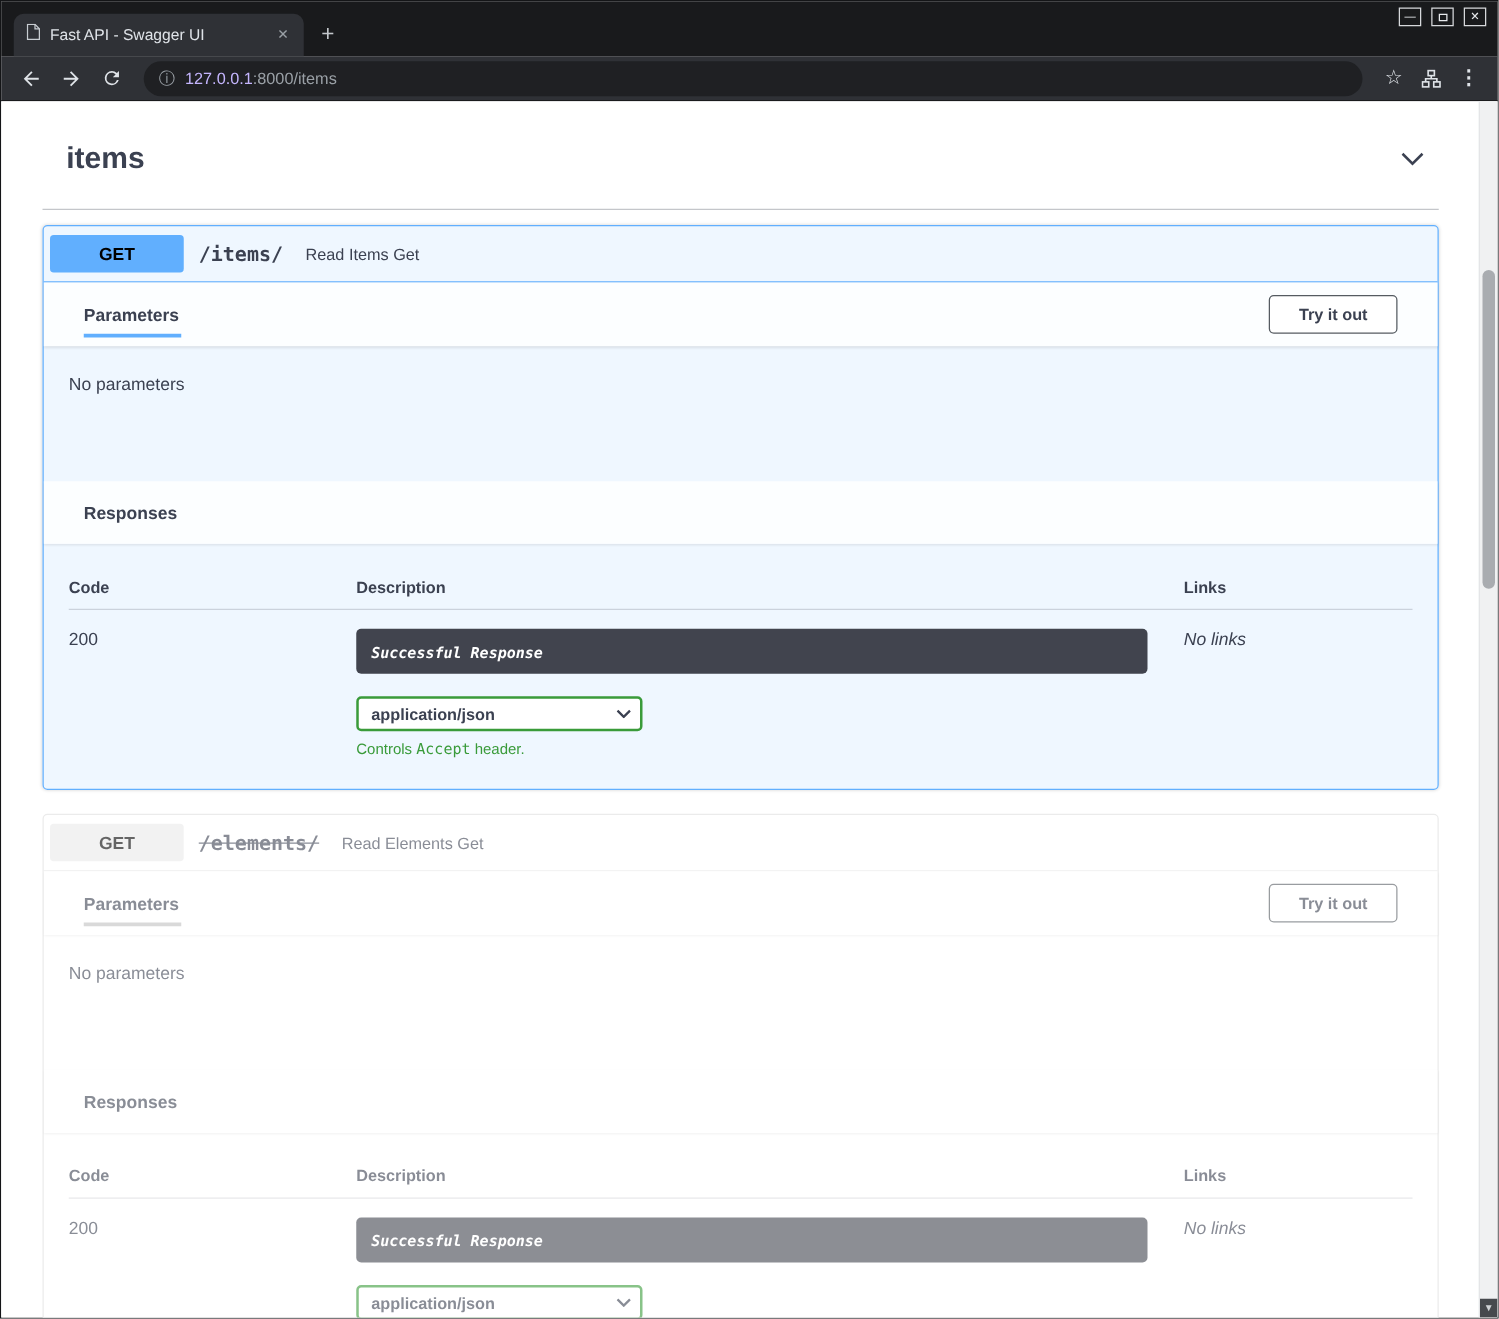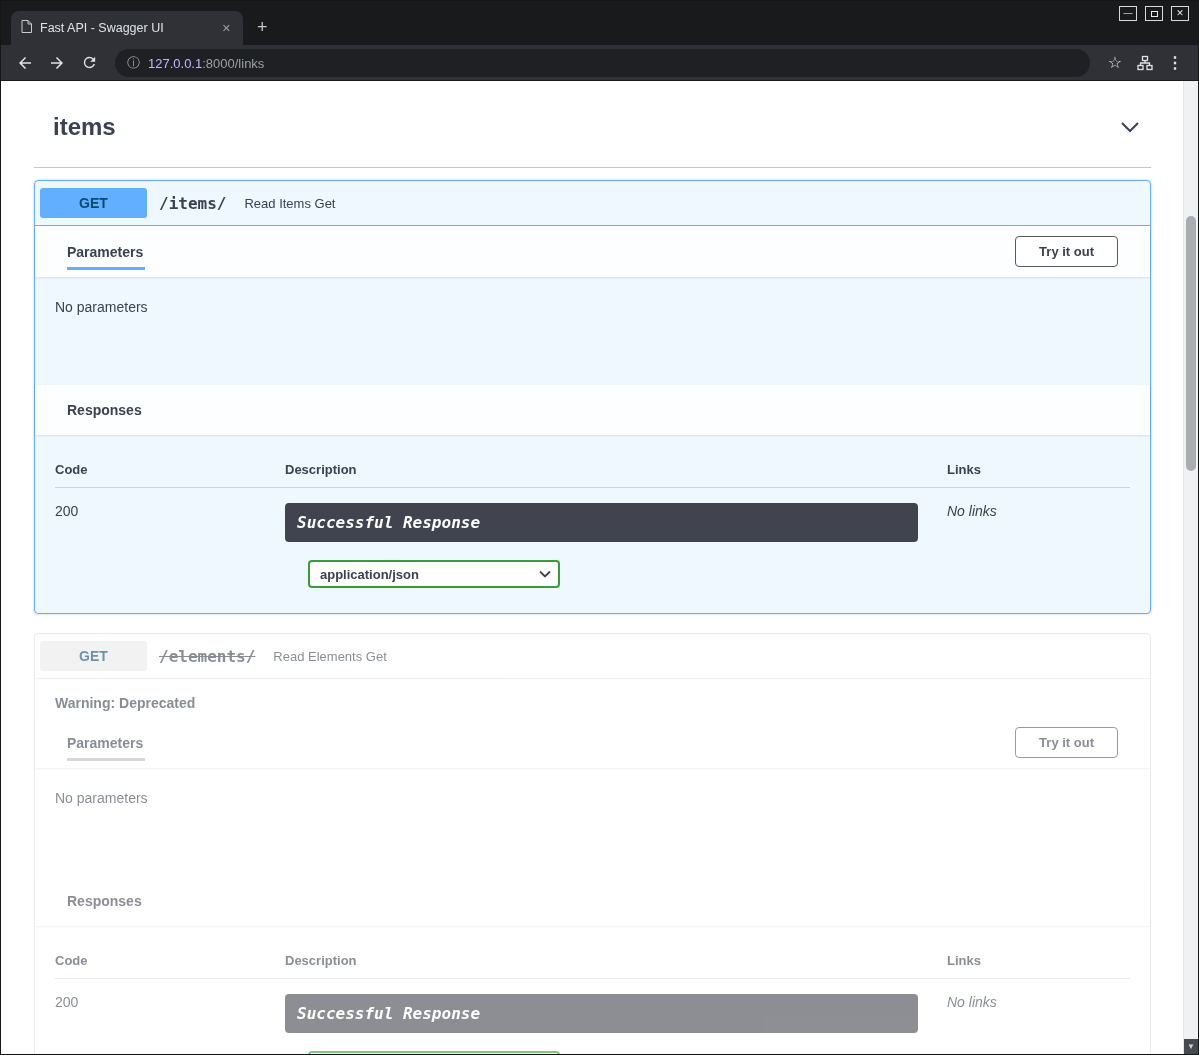--- a/index.html
+++ b/index.html
@@ -49,21 +49,21 @@
   .sec-head h2{margin:12px;font-size:24px;font-weight:700;color:var(--swagger-ink);}
   .sec-chevron{display:flex;align-items:center;padding:4px;}
 
   
   .opblock{border:1px solid var(--get-blue);border-radius:4px;background:rgba(97,175,254,.1);margin-bottom:19px;box-shadow:0 0 3px rgba(0,0,0,.19);}
   .opblock.deprecated{border-color:#ebebeb;background:#fff;box-shadow:none;}
   .opblock.deprecated > *{opacity:.6;}
 
   .opblock-summary{display:flex;align-items:center;padding:7px 5px;border-bottom:1px solid var(--get-blue);}
   .deprecated .opblock-summary{border-bottom-color:#ebebeb;}
-  .method-badge{background:var(--get-blue);color:#0c4a6e;font-weight:700;font-size:14px;width:107px;text-align:center;padding:7px 0;border-radius:3px;flex:0 0 auto;}
+  .method-badge{background:var(--get-blue);color:#000000;font-weight:700;font-size:14px;width:107px;text-align:center;padding:7px 0;border-radius:3px;flex:0 0 auto;}
   .deprecated .method-badge{background:#ebebeb;}
   .opblock-path{font-family:"DejaVu Sans Mono",monospace;font-weight:700;font-size:16px;color:var(--swagger-ink);margin:0 10px 0 12px;}
   .deprecated .opblock-path{text-decoration:line-through;}
   .opblock-desc{font-size:13px;color:var(--swagger-ink);margin-left:8px;}
 
   .deprecated-warning{padding:16px 20px 6px;font-size:14px;font-weight:600;color:var(--swagger-ink);}
 
   .sectionbar{background:rgba(255,255,255,.8);padding:0 32px;height:51px;display:flex;align-items:center;justify-content:space-between;box-shadow:0 1px 2px rgba(0,0,0,.1);}
   .param-tab{font-size:14px;font-weight:700;color:var(--swagger-ink);height:100%;display:flex;align-items:center;position:relative;}
   .param-tab::after{content:"";position:absolute;left:0;right:-2px;bottom:7px;height:3px;background:var(--get-blue);}
@@ -72,22 +72,22 @@
   .sec-title{font-size:14px;font-weight:700;color:var(--swagger-ink);}
   .responses-bar{height:50px;}
 
   .params-body{padding:22px 20px 70px;font-size:14px;color:var(--swagger-ink);}
 
   .responses-table{padding:15px 20px 25px;}
   .rt-head{display:grid;grid-template-columns:230px 662px 1fr;font-size:13px;font-weight:700;color:var(--swagger-ink);padding:12px 0 10px;border-bottom:1px solid rgba(59,65,81,.2);}
   .rt-row{display:grid;grid-template-columns:230px 662px 1fr;padding-top:15px;font-size:14px;color:var(--swagger-ink);}
   .links-cell{font-style:italic;}
   .response-box{width:633px;background:#41444e;border-radius:4px;padding:10px 12px;margin-bottom:18px;}
-  .response-box span{color:#fff;font-family:"DejaVu Sans Mono",monospace;font-size:16px;font-style:italic;font-weight:700;}
-  .media-select-wrap{position:relative;width:252px;margin-left:23px;}
+  .response-box span{color:#fff;font-family:"DejaVu Sans Mono",monospace;font-size:12px;font-style:italic;font-weight:700;}
+  .media-select-wrap{position:relative;width:229px;}
   .media-select-wrap select{width:100%;height:28px;appearance:none;-webkit-appearance:none;border:2px solid var(--green);border-radius:4px;background:#fff;font-family:"Liberation Sans",sans-serif;font-size:13px;font-weight:700;color:var(--swagger-ink);padding:0 28px 0 10px;}
   .select-chevron{position:absolute;right:9px;top:50%;transform:translateY(-50%);pointer-events:none;display:flex;}
   .accept-hint{margin-top:7px;font-size:12px;color:var(--green);}
   .accept-hint code{font-family:"DejaVu Sans Mono",monospace;font-size:12px;}
 </style>
 </head>
 <body>
 
 <div class="window">
 
@@ -130,21 +130,21 @@
         </svg>
     </span>
     <span class="nav-btn">
       <svg width="17" height="17" viewBox="0 0 24 24">
           <path d="M17.65 6.35A7.96 7.96 0 0 0 12 4a8 8 0 1 0 7.73 10h-2.08A6 6 0 1 1 12 6c1.66 0 3.14.69 4.22 1.78L13 11h7V4z" fill="#dfe3e8"></path>
         </svg>
     </span>
     <div class="url-bar">
       <span class="info-icon">ⓘ</span>
       <span>
-        <span class="url-host">127.0.0.1</span><span class="url-path">:8000/links</span>
+        <span class="url-host">127.0.0.1</span><span class="url-path">:8000/items</span>
       </span>
     </div>
     <span class="tool-icon">☆</span>
     <span class="tool-icon">
       <svg width="16" height="16" viewBox="0 0 16 16" fill="none" stroke="#dfe3e8" stroke-width="1.3">
         <rect x="5.5" y="1.5" width="5" height="4"></rect>
         <rect x="1" y="10.5" width="5" height="4"></rect>
         <rect x="10" y="10.5" width="5" height="4"></rect>
         <path d="M8 5.5V8M3.5 10.5V8h9v2.5"></path>
       </svg>
@@ -196,35 +196,37 @@
                 <div class="media-select-wrap">
                   <select>
                     <option>application/json</option>
                   </select>
                   <span class="select-chevron">
                     <svg width="12" height="7" viewBox="0 0 12 7" fill="none" stroke="#3b4151" stroke-width="1.8">
                         <path d="M1 1l5 5 5-5"></path>
                       </svg>
                   </span>
                 </div>
+                <div class="accept-hint">
+                  <span>Controls </span><code>Accept</code><span> header.</span>
+                </div>
               </div>
               <div class="links-cell">No links</div>
             </div>
           </div>
         </div>
       </div>
 
       <div class="opblock deprecated">
         <div class="opblock-summary">
           <span class="method-badge">GET</span>
           <span class="opblock-path">/elements/</span>
           <span class="opblock-desc">Read Elements Get</span>
         </div>
         <div class="opblock-body">
-          <div class="deprecated-warning">Warning: Deprecated</div>
           <div class="sectionbar">
             <span class="param-tab">Parameters</span>
             <button class="try-btn">Try it out</button>
           </div>
           <div class="params-body">
             <span>No parameters</span>
           </div>
           <div class="sectionbar responses-bar">
             <span class="sec-title">Responses</span>
           </div>

